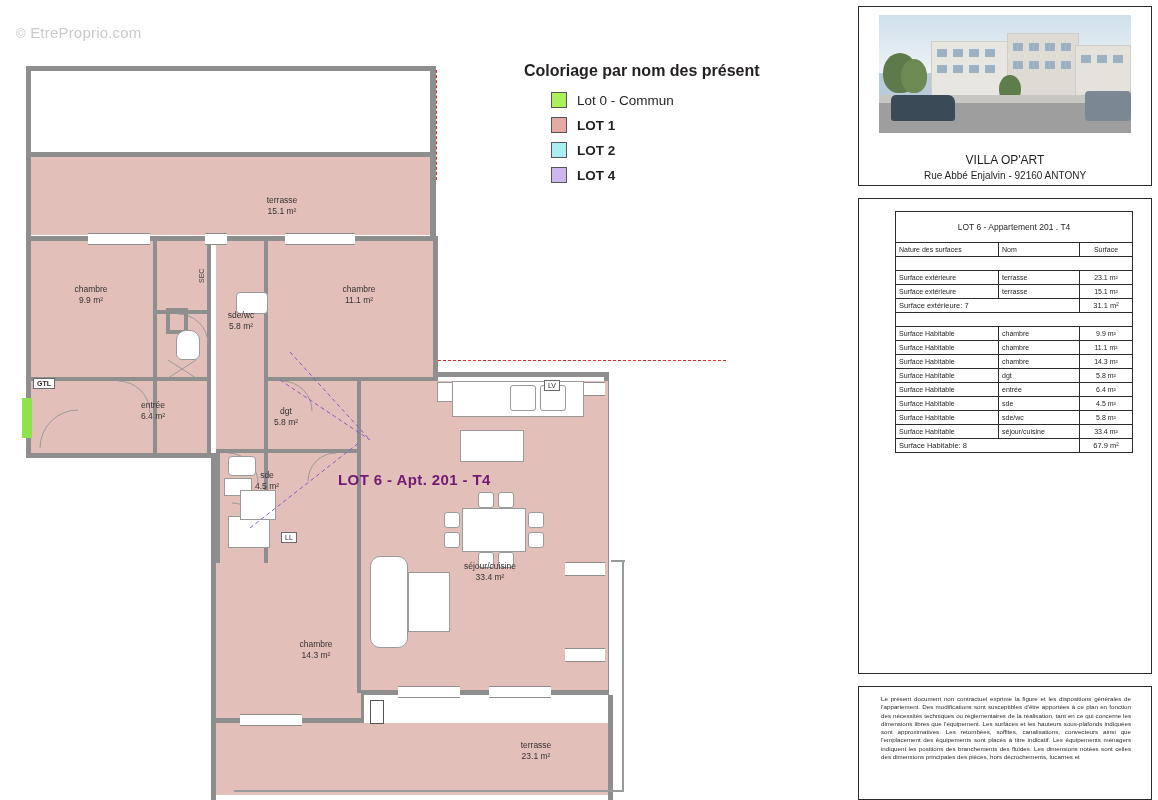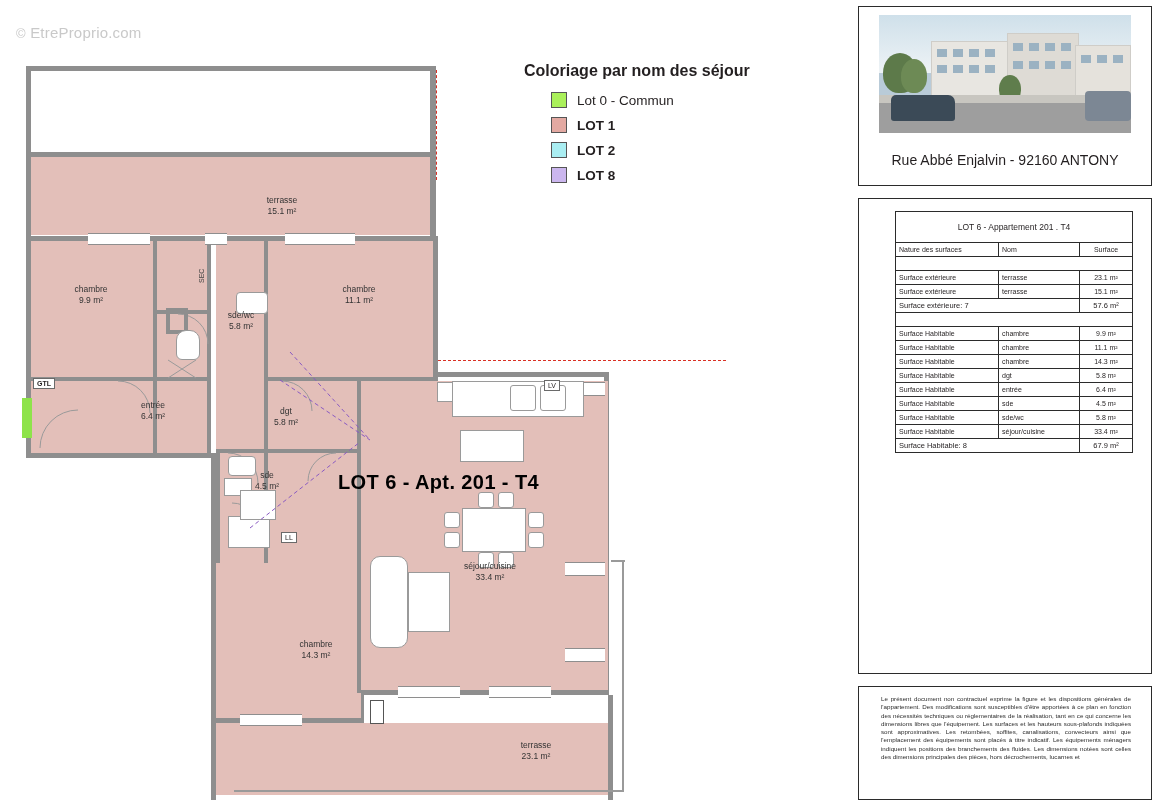--- a/index.html
+++ b/index.html
@@ -26,21 +26,21 @@
   
   #plan{left:0;top:0;width:840px;height:800px;}
   .wall{background:#8e8e8e;position:absolute;}
   .room{position:absolute;background:#e3bfb9;}
   .room-t{position:absolute;text-align:center;font-size:8.5px;line-height:11px;color:#333;}
   .thinline{position:absolute;background:#9a9a9a;}
   .glass{position:absolute;background:#ffffff;border-top:1px solid #8e8e8e;border-bottom:1px solid #8e8e8e;}
   .furn{position:absolute;border:1px solid #9a9a9a;background:#ffffff;}
   .dash-red{position:absolute;border-left:1.5px dashed #d93025;}
   .dash-red-h{position:absolute;border-top:1.5px dashed #d93025;}
-  .label-lot{position:absolute;color:#000000;font-size:20px;font-weight:bold;letter-spacing:.4px;}
+  .label-lot{position:absolute;color:#701a75;font-size:15px;font-weight:bold;letter-spacing:.4px;}
   .tag{position:absolute;border:1px solid #6a6a6a;background:#fff;font-size:7px;padding:1px 3px;}
 
   
   .panel{position:absolute;border:1px solid #2b2b2b;background:#fff;}
 
   #photo-panel{left:858px;top:6px;width:292px;height:178px;}
   #photo{position:absolute;left:20px;top:8px;width:252px;height:118px;overflow:hidden;background:#b9cbd8;}
   .ph-sky{position:absolute;left:0;top:0;width:252px;height:58px;background:linear-gradient(#cfe0ea,#eef3f6);}
   .ph-bld{position:absolute;background:#e8e6e1;border:1px solid #cfcdc8;}
   .ph-win{position:absolute;background:#9bb2c2;}
@@ -224,36 +224,36 @@
     <div>terrasse</div>
     <div>23.1 m²</div>
   </div>
 
   <div class="label-lot" style="left:338px;top:471px;">LOT 6 -  Apt. 201 - T4</div>
 
   <div class="abs" style="left:370px;top:700px;width:12px;height:22px;border:1px solid #555;background:#fff;"></div>
 </div>
 
 <div id="legend" class="abs">
-  <div class="title">Coloriage par nom des séjour</div>
+  <div class="title">Coloriage par nom des présent</div>
   <div class="row first">
     <span class="sw" style="background:#aaf05a;"></span>
     <span class="lbl">Lot 0 - Commun</span>
   </div>
   <div class="row">
     <span class="sw" style="background:#e3a9a2;"></span>
     <span class="lbl">LOT 1</span>
   </div>
   <div class="row">
     <span class="sw" style="background:#aaeef2;"></span>
     <span class="lbl">LOT 2</span>
   </div>
   <div class="row">
     <span class="sw" style="background:#cbb6ee;"></span>
-    <span class="lbl">LOT 8</span>
+    <span class="lbl">LOT 4</span>
   </div>
 </div>
 
 <div id="photo-panel" class="panel">
   <div id="photo">
     <div class="ph-sky"></div>
     <div class="ph-tree" style="left:4px;top:38px;width:34px;height:40px;"></div>
     <div class="ph-tree" style="left:22px;top:44px;width:26px;height:34px;background:#6d8a55;"></div>
     <div class="ph-bld" style="left:52px;top:26px;width:78px;height:62px;"></div>
     <div class="ph-bld" style="left:128px;top:18px;width:70px;height:70px;background:#dedbd5;"></div>
@@ -277,21 +277,22 @@
     <div class="ph-win" style="left:202px;top:40px;width:10px;height:8px;"></div>
     <div class="ph-win" style="left:218px;top:40px;width:10px;height:8px;"></div>
     <div class="ph-win" style="left:234px;top:40px;width:10px;height:8px;"></div>
     <div class="ph-tree" style="left:120px;top:60px;width:22px;height:28px;background:#5f7d4c;"></div>
     <div class="ph-walk"></div>
     <div class="ph-road"></div>
     <div class="ph-car" style="left:12px;top:80px;width:64px;height:26px;"></div>
     <div class="ph-car2" style="left:206px;top:76px;width:46px;height:30px;"></div>
   </div>
   <div id="photo-caption">
-    <div style="font-size:14px;">Rue Abbé Enjalvin - 92160 ANTONY</div>
+    <div style="font-size:12px;">VILLA OP'ART</div>
+    <div style="font-size:10px;">Rue Abbé Enjalvin - 92160 ANTONY</div>
   </div>
 </div>
 
 <div id="table-panel" class="panel">
   <div id="tbl-wrap">
     <div class="t-title-box">LOT 6 - Appartement 201 . T4</div>
     <table class="surf">
       <tbody>
           <tr class="hdr">
         <td>Nature des surfaces</td>
@@ -306,21 +307,21 @@
         <td class="c2">terrasse</td>
         <td class="c3">23.1 m²</td>
       </tr>
       <tr>
         <td>Surface extérieure</td>
         <td class="c2">terrasse</td>
         <td class="c3">15.1 m²</td>
       </tr>
       <tr class="tot-row">
         <td colspan="2">Surface extérieure: 7</td>
-        <td class="c3">57.6 m²</td>
+        <td class="c3">31.1 m²</td>
       </tr>
       <tr class="spacer-row">
             <td colspan="3"></td>
           </tr>
       <tr>
         <td>Surface Habitable</td>
         <td class="c2">chambre</td>
         <td class="c3">9.9 m²</td>
       </tr>
       <tr>

